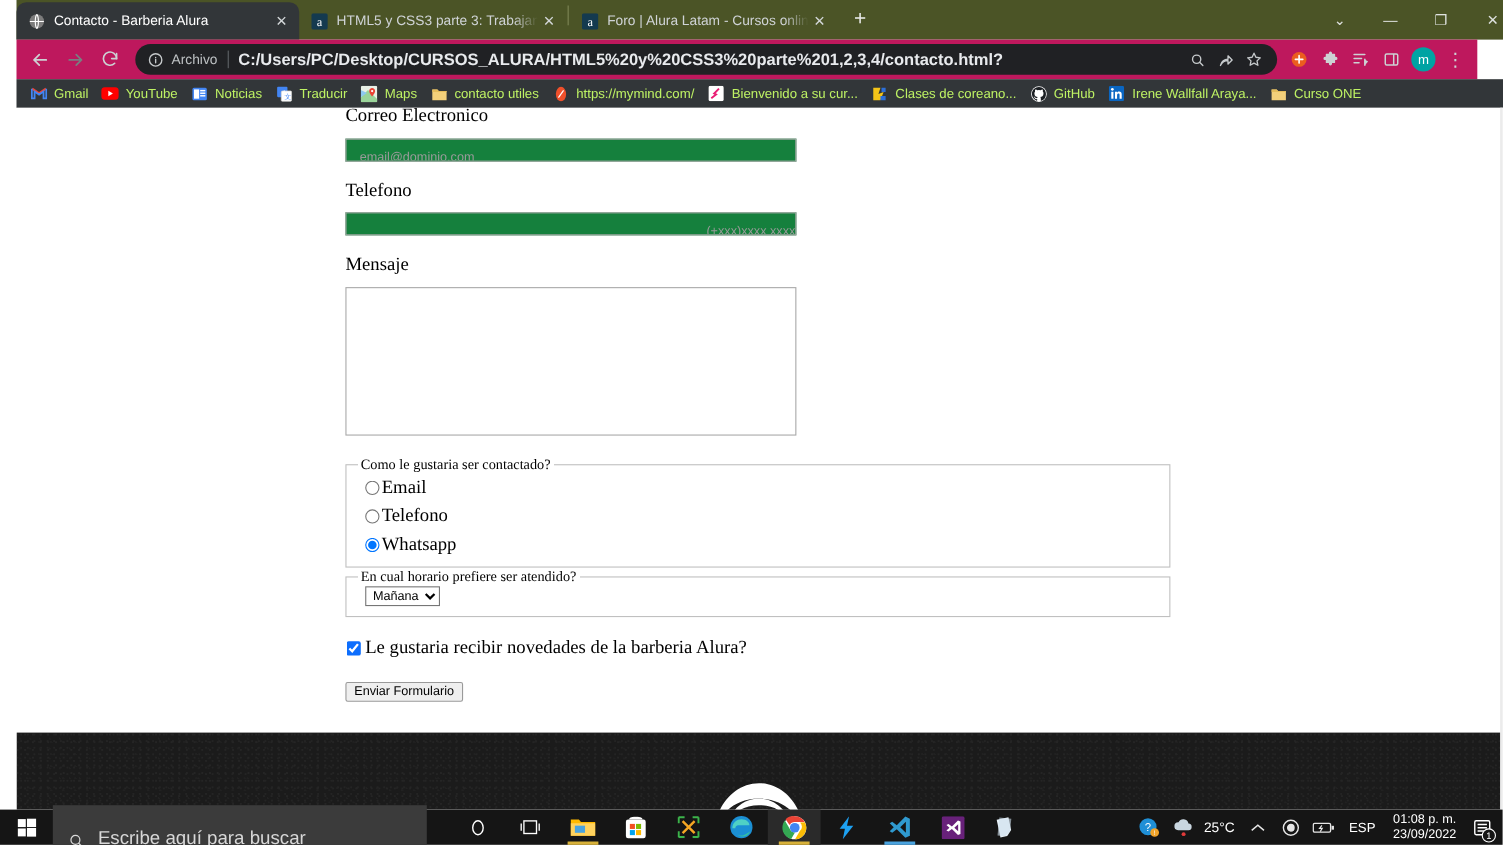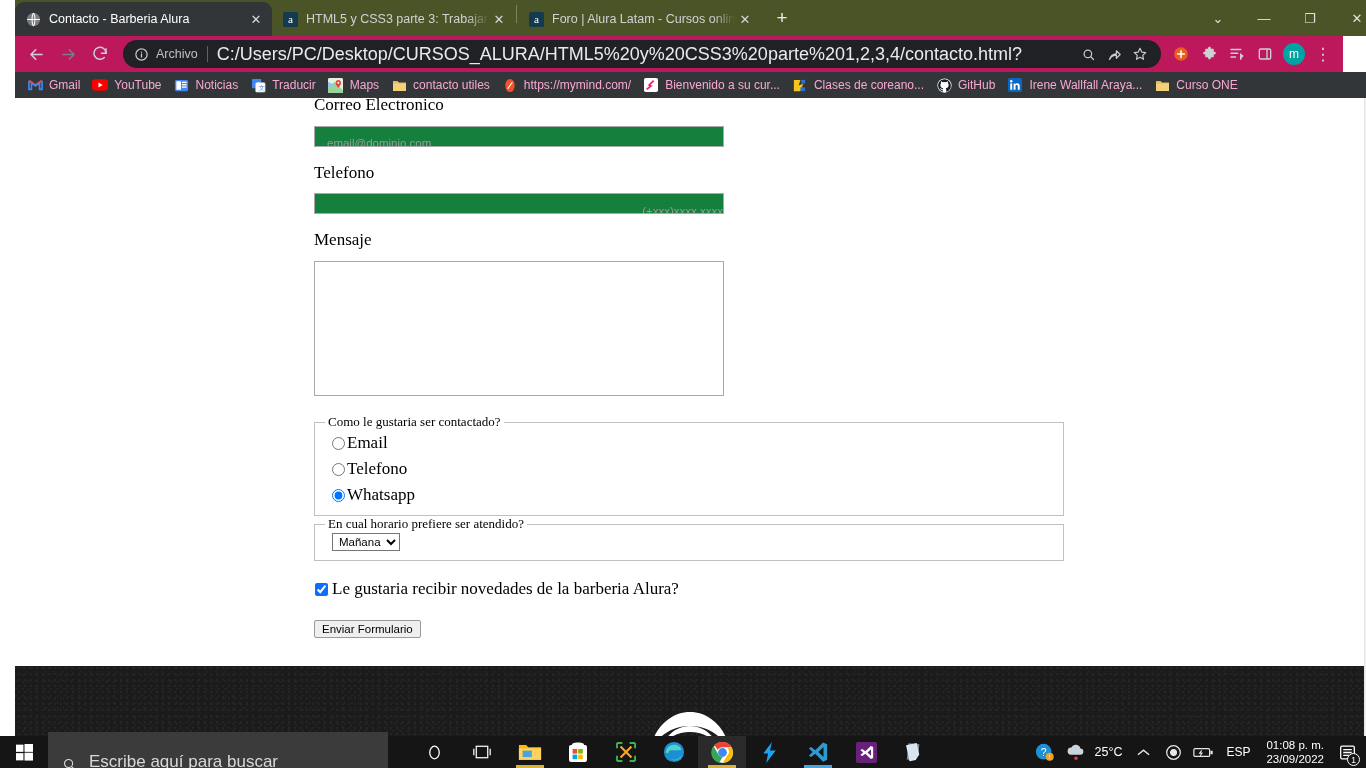--- a/index.html
+++ b/index.html
@@ -64,37 +64,37 @@
   .navbtn.dim { color:#797e81; }
   .omnibox {
     flex:1 1 auto; height:28px; background:#202124; border-radius:14px;
     display:flex; align-items:center; padding:0 8px 0 10px; margin:0 6px 0 6px;
     min-width:0;
   }
   .omni-info { width:17px; height:17px; flex:0 0 17px; color:#c5c9cb; display:flex;
                align-items:center; justify-content:center; }
   .omni-scheme { color:#bdc1c3; font-size:12.5px; margin-left:6px; white-space:nowrap;}
   .omni-div { width:1px; height:16px; background:#5f6367; margin:0 9px; flex:0 0 1px;}
-  .omni-url { color:#e8eaed; font-size:18px; white-space:nowrap; overflow:hidden;
-              flex:1 1 auto; }
+  .omni-url { color:#e8eaed; font-size:15px; white-space:nowrap; overflow:hidden;
+              flex:1 1 auto;font-weight:bold; }
   .omni-act { width:26px; height:26px; display:flex; align-items:center; justify-content:center;
               color:#c5c9cb; flex:0 0 26px; }
   .tb-icon { width:28px; height:30px; display:flex; align-items:center; justify-content:center;
              color:#cdd1d3; }
   .avatar { width:22px; height:22px; border-radius:50%; background:#00a3a3; color:#fff;
             font-size:12px; display:flex; align-items:center; justify-content:center;
             margin:0 4px; }
 
   .bookmarks {
     position:absolute; left:0; top:72px; width:1366px; height:26px;
     background:#323639; display:flex; align-items:center; padding-left:8px;
     overflow:hidden;
   }
   .bm { display:flex; align-items:center; height:22px; padding:0 8px 0 4px;
-        color:#f9a8d4; font-size:12px; white-space:nowrap; border-radius:4px; }
+        color:#bef264; font-size:12px; white-space:nowrap; border-radius:4px; }
   .bm-ico { width:16px; height:16px; flex:0 0 16px; margin-right:6px;
             display:flex; align-items:center; justify-content:center; }
   .bm-label { font-size:12px; }
 
   
   .viewport {
     position:absolute; left:0; top:98px; width:1366px; height:638px;
     background:#ffffff; overflow:hidden;
   }
   .page { position:absolute; left:0; top:0; width:1349px; }

